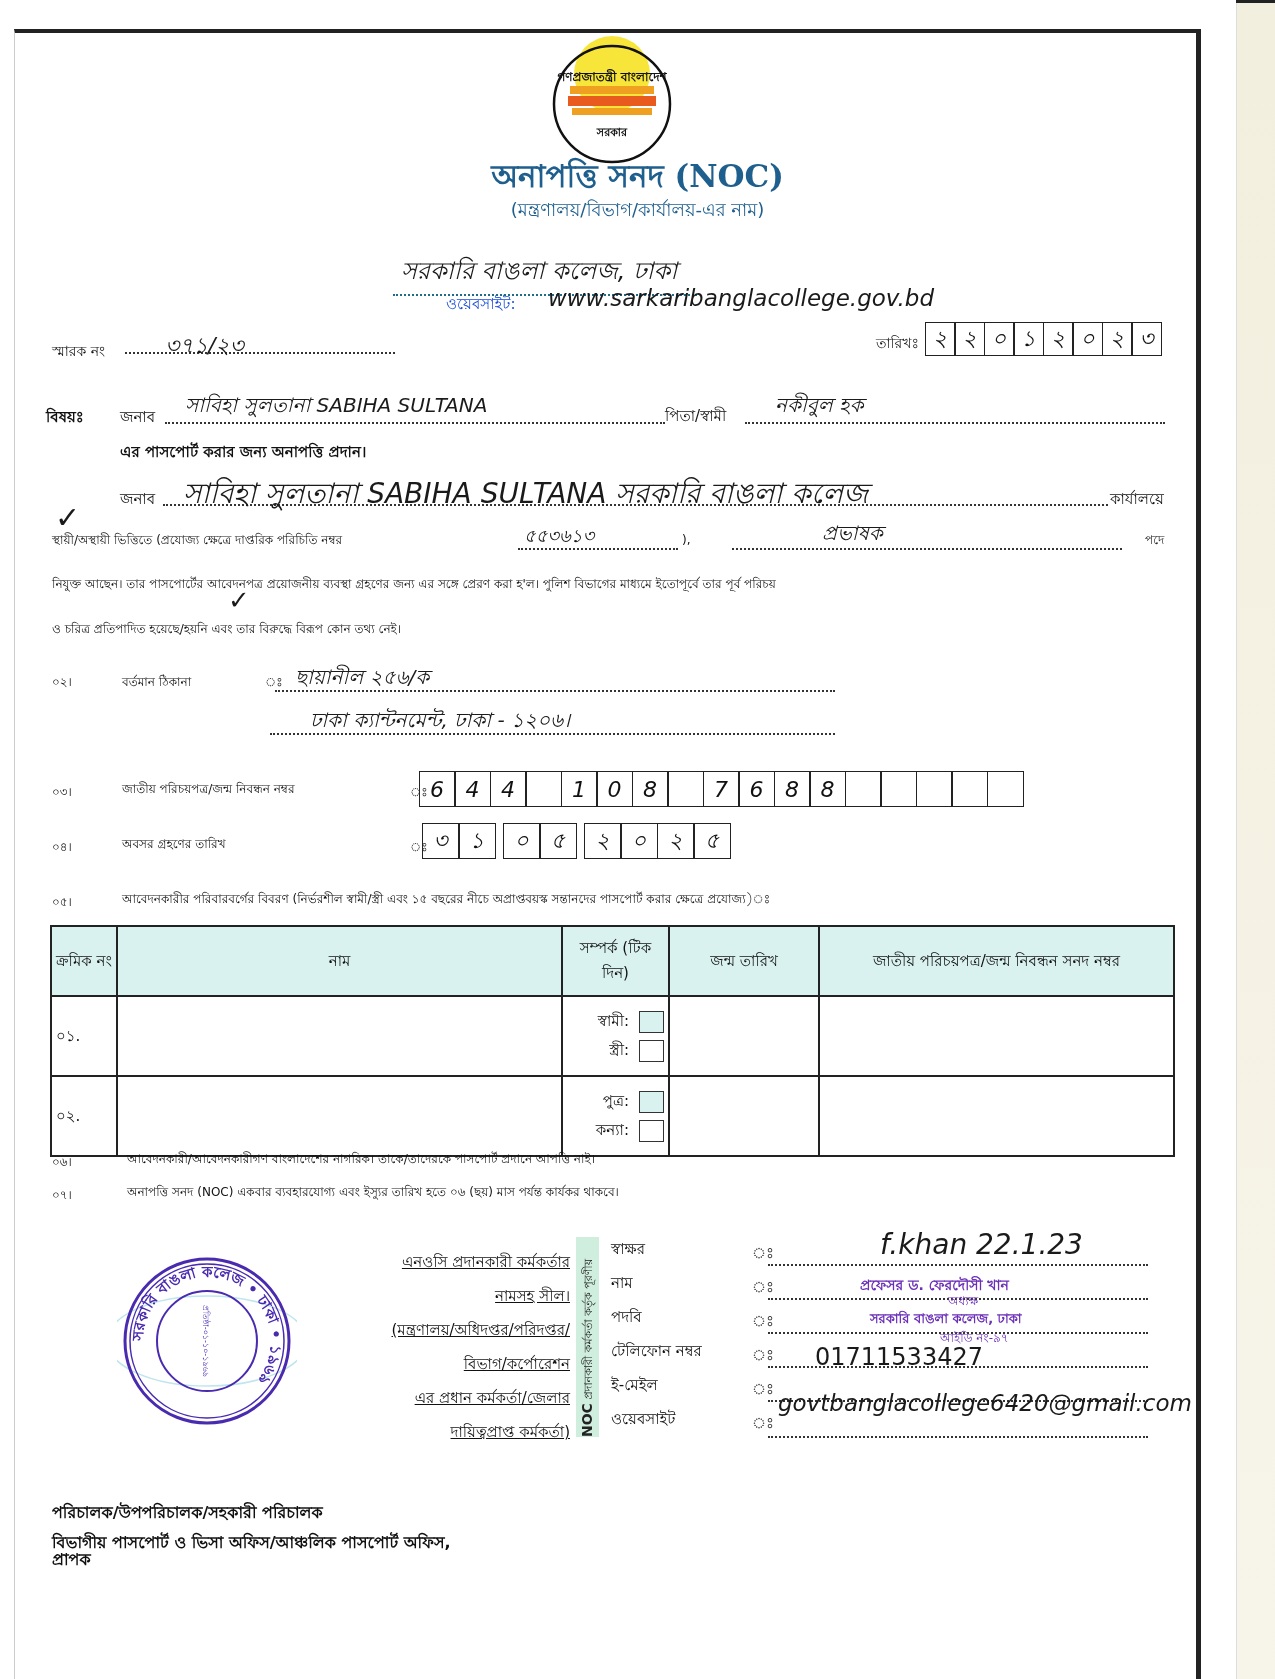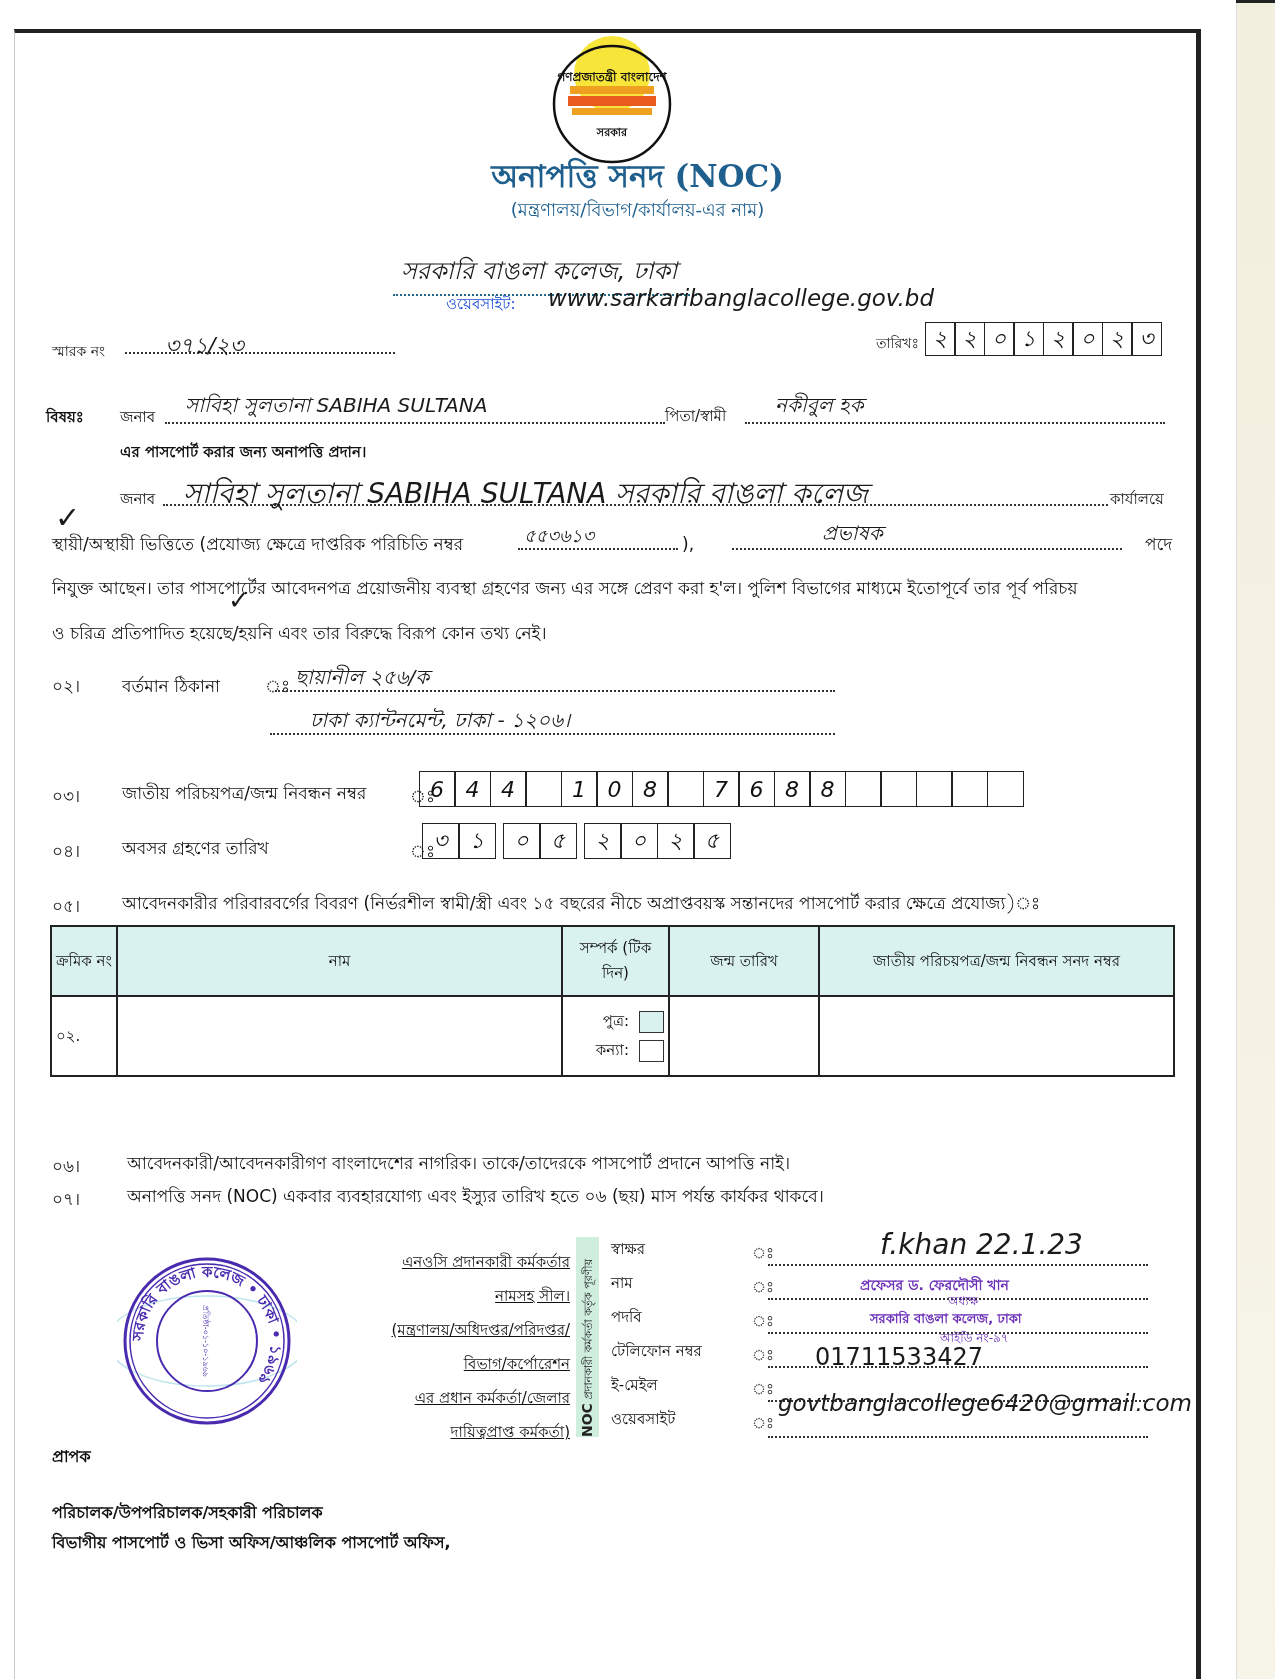--- a/index.html
+++ b/index.html
@@ -24,21 +24,21 @@
   .nid-boxes .cell { width: 37px; height: 36px; }
   .ret-boxes { left: 423px; top: 823px; display: flex; gap: 8px; }
   .group { display: flex; }
   .group .cell { width: 38px; height: 36px; }
   table.fam { position: absolute; left: 50px; top: 925px; width: 1125px; border-collapse: collapse; font-size: 15px; }
   table.fam th { background: #d9f2ef; border: 2px solid #222; font-weight: normal; padding: 4px; height: 70px; }
   table.fam td { border: 2px solid #222; height: 67px; padding: 4px; vertical-align: middle; }
   .rel-line { display: flex; align-items: center; justify-content: flex-end; gap: 10px; margin: 4px 0; }
   .chk { display: inline-block; width: 25px; height: 22px; border: 1.5px solid #333; background: #fff; }
   .chk.tint { background: #d9f2ef; }
-  .para { font-size: 17px; line-height: 1.3; }
+  .para { font-size: 12px; line-height: 1.3; }
   .seal { left: 117px; top: 1251px; width: 180px; height: 180px; }
   .sig-col { left: 350px; top: 1245px; width: 220px; text-align: right; font-size: 15px; line-height: 34px; text-decoration: underline; }
   .green-band { left: 576px; top: 1237px; width: 23px; height: 200px; background: #cfeede; }
   .band-text { position: absolute; left: 0; top: 0; width: 200px; height: 23px; transform-origin: 0 0; transform: translate(0,200px) rotate(-90deg); font-size: 11px; line-height: 23px; white-space: nowrap; color: #222; }
   .band-text b { font-size: 14px; }
   .field-col { left: 611px; top: 1232px; font-size: 15px; line-height: 34px; }
   .colon-col { left: 752px; top: 1236px; font-size: 15px; line-height: 34px; }
   .dot-lines { left: 768px; }
   .purple { color: #6b2fb8; font-weight: bold; }
   .recipient { left: 52px; font-size: 16px; font-weight: bold; }
@@ -182,20 +182,36 @@
     <tr>
       <th>ক্রমিক নং</th>
       <th>নাম</th>
       <th>সম্পর্ক (টিক দিন)</th>
       <th>জন্ম তারিখ</th>
       <th>জাতীয় পরিচয়পত্র/জন্ম নিবন্ধন সনদ নম্বর</th>
     </tr>
   </thead>
   <tbody>
     <tr style="height:80px;">
+      <td>০১.</td>
+      <td></td>
+      <td>
+        <div class="rel-line">
+            <span>স্বামী:</span>
+            <span class="chk tint"></span>
+          </div>
+        <div class="rel-line">
+            <span>স্ত্রী:</span>
+            <span class="chk"></span>
+          </div>
+      </td>
+      <td></td>
+      <td></td>
+    </tr>
+    <tr style="height:80px;">
       <td>০২.</td>
       <td></td>
       <td>
         <div class="rel-line">
             <span>পুত্র:</span>
             <span class="chk tint"></span>
           </div>
         <div class="rel-line">
             <span>কন্যা:</span>
             <span class="chk"></span>
@@ -259,15 +275,15 @@
 <div class="abs purple" style="left:948px; top:1292px; font-size:12px; font-weight:normal;">অধ্যক্ষ</div>
 <div class="abs dots dot-lines" style="top:1308px; width:380px; height:26px;"></div>
 <div class="abs purple" style="left:870px; top:1309px; font-size:13px;">সরকারি বাঙলা কলেজ, ঢাকা</div>
 <div class="abs purple" style="left:940px; top:1329px; font-size:12px; font-weight:normal;">আইডি নং-৯৭</div>
 <div class="abs dots dot-lines" style="top:1342px; width:380px; height:26px;"></div>
 <div class="abs hw" style="left:815px; top:1343px; font-size:24px; font-style:normal;">01711533427</div>
 <div class="abs dots dot-lines" style="top:1376px; width:380px; height:26px;"></div>
 <div class="abs hw" style="left:778px; top:1390px; font-size:23px;">govtbanglacollege6420@gmail.com</div>
 <div class="abs dots dot-lines" style="top:1412px; width:380px; height:26px;"></div>
 
-<div class="abs recipient" style="top:1444px;">প্রাপক</div>
+<div class="abs recipient" style="top:1547px;">প্রাপক</div>
 <div class="abs recipient" style="top:1500px;">পরিচালক/উপপরিচালক/সহকারী পরিচালক</div>
 <div class="abs recipient" style="top:1530px;">বিভাগীয় পাসপোর্ট ও ভিসা অফিস/আঞ্চলিক পাসপোর্ট অফিস,</div>
 
 </body></html>

